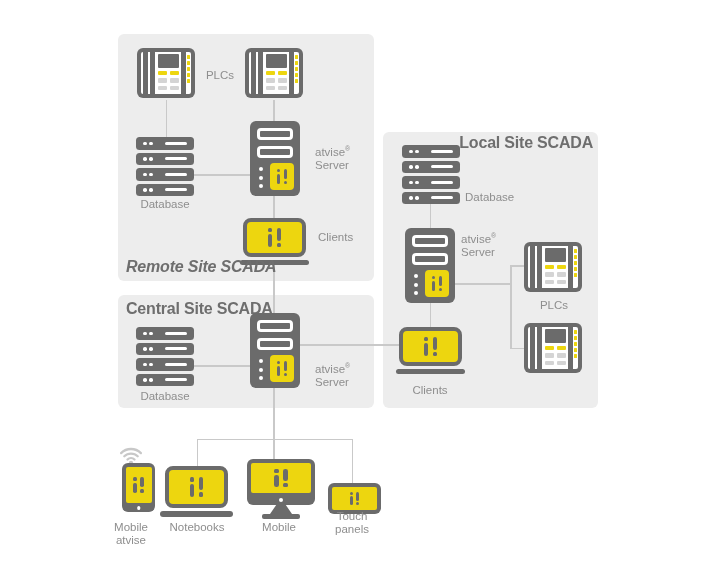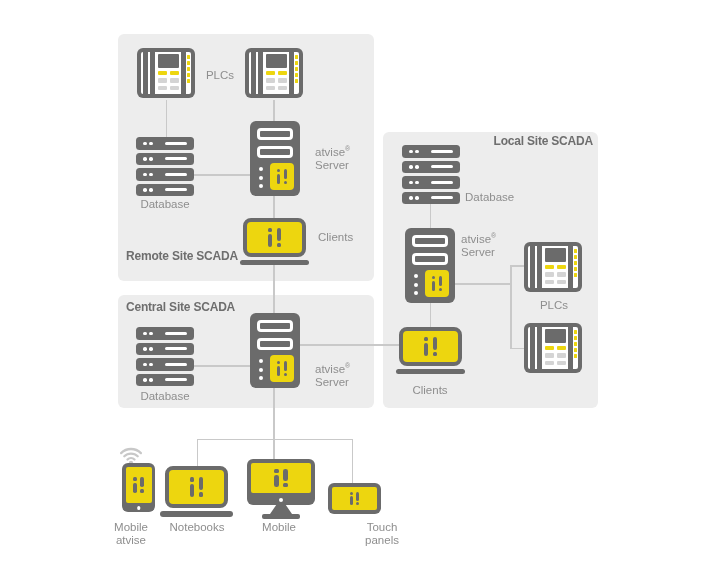--- a/index.html
+++ b/index.html
@@ -11,21 +11,21 @@
     --title-gray:#6e6e6e;
     --detail-light:#d4d4d4;
   }
   html,body{margin:0;padding:0;background:#ffffff;}
   .canvas{position:relative;width:710px;height:580px;background:#ffffff;overflow:hidden;
           font-family:"Liberation Sans","DejaVu Sans",sans-serif;}
   .gbox{position:absolute;background:var(--panel-gray);border-radius:6px;}
   .line{position:absolute;background:var(--connector-gray);}
   .line.h{height:1.5px;}
   .line.v{width:1.5px;}
-  .title{position:absolute;font-size:12px;font-weight:bold;color:var(--title-gray);letter-spacing:-0.2px;white-space:nowrap;}
+  .title{position:absolute;font-size:16px;font-weight:bold;color:var(--title-gray);letter-spacing:-0.2px;white-space:nowrap;}
   .lbl{position:absolute;font-size:11.5px;color:var(--label-gray);white-space:nowrap;line-height:13px;}
   .lbl.cx{transform:translateX(-50%);text-align:center;}
   .lbl sup{font-size:7px;}
 
   
   .alogo{display:flex;gap:calc(var(--w)*0.9);--c:var(--icon-gray);}
   .alogo .gl,.alogo .gr{display:flex;flex-direction:column;align-items:center;gap:calc(var(--w)*0.55);}
   .alogo .gl::before{content:"";width:var(--w);height:var(--w);border-radius:1.5px;background:var(--c);}
   .alogo .gl::after{content:"";width:var(--w);height:var(--h);border-radius:calc(var(--w)/2);background:var(--c);}
   .alogo .gr::before{content:"";width:var(--w);height:var(--h);border-radius:calc(var(--w)/2);background:var(--c);}
@@ -211,21 +211,21 @@
     <div class="lscr">
         <div class="alogo" style="--w:4.5px;--h:13px;">
           <span class="gl"></span>
           <span class="gr"></span>
         </div>
       </div>
     <div class="lbase"></div>
   </div>
   <div class="lbl" style="left:318px;top:231px;">Clients</div>
 
-  <div class="title" style="left:126px;top:249px;">Remote Site SCADA</div>
+  <div class="title" style="left:126px;top:258px;font-style:italic;">Remote Site SCADA</div>
 
   <div class="title" style="left:126px;top:300px;">Central Site SCADA</div>
 
   <div class="db" style="left:136px;top:327px;">
     <div class="dbar">
         <i class="dot d1"></i>
         <i class="dot d2"></i>
         <span class="dline"></span>
       </div>
     <div class="dbar">
@@ -414,18 +414,18 @@
   <div class="lbl cx" style="left:279px;top:521px;">Mobile</div>
 
   <div class="touch" style="left:328px;top:483px;">
     <div class="tscr">
         <div class="alogo" style="--w:3.2px;--h:9px;">
           <span class="gl"></span>
           <span class="gr"></span>
         </div>
       </div>
   </div>
-  <div class="lbl cx" style="left:352px;top:521px;margin-left:30px;">
+  <div class="lbl cx" style="left:352px;top:510px;">
     <div>Touch</div>
     <div>panels</div>
   </div>
 
 </div>
 
 </body></html>

